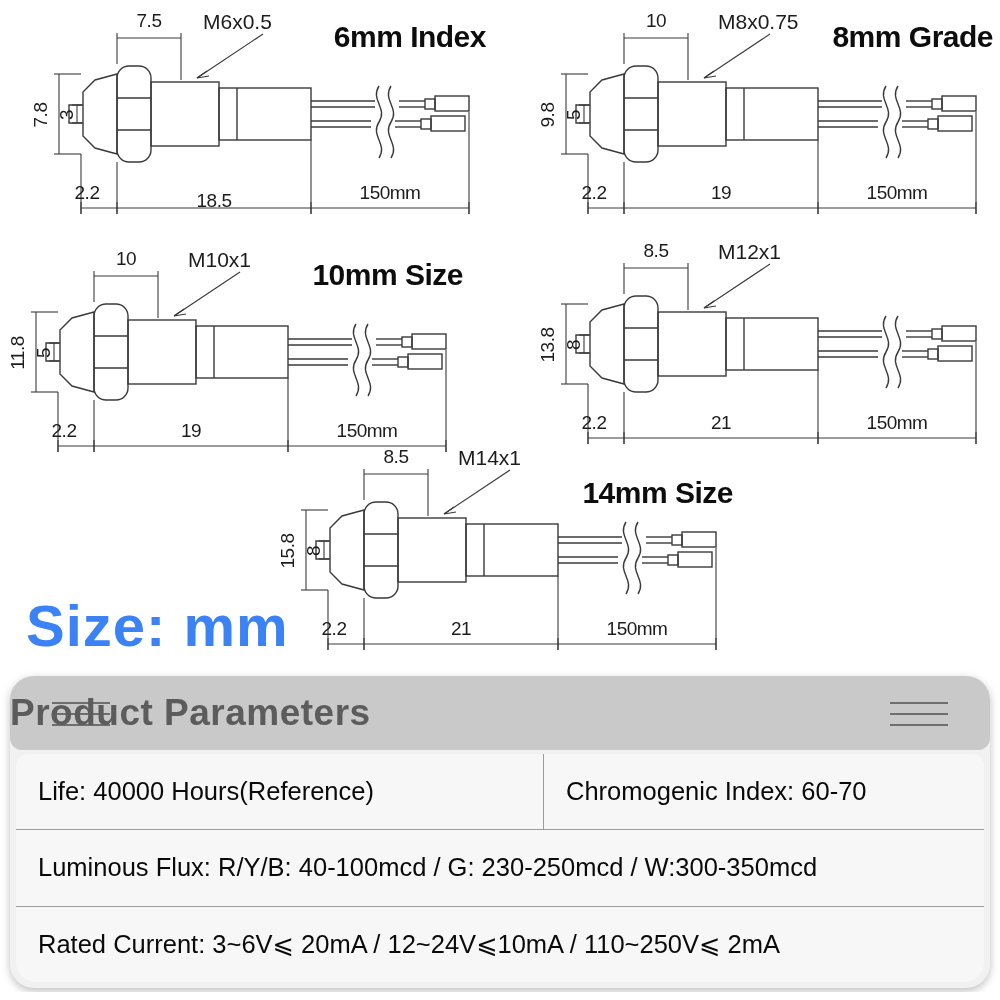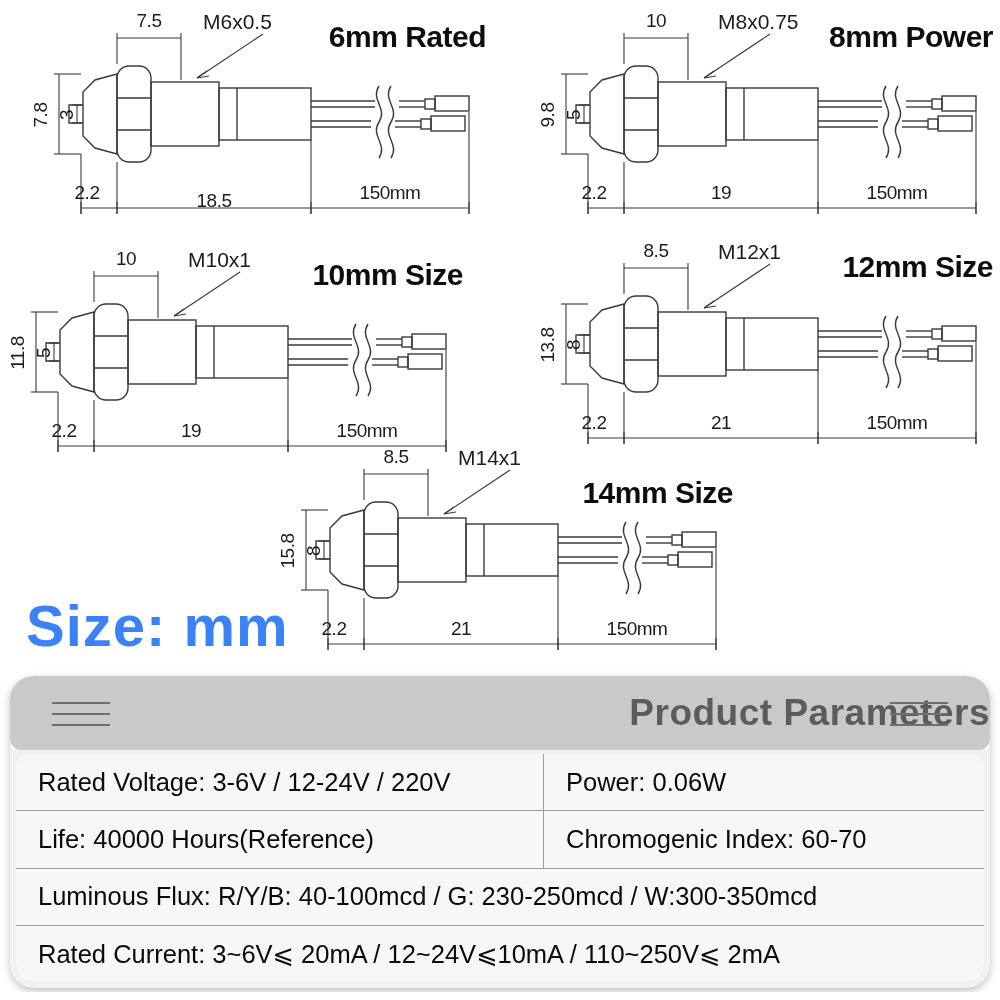--- a/index.html
+++ b/index.html
@@ -28,21 +28,21 @@
   
   .panel{
     position:absolute;left:10px;top:676px;width:980px;height:312px;
     background:#f1f1f1;border-radius:24px;box-shadow:0 3px 8px rgba(0,0,0,0.25);
   }
   .panel-header{
     position:absolute;left:0;top:0;right:0;height:74px;background:#c9c9c9;
     border-radius:24px 24px 12px 12px;
   }
   .panel-title{
-    position:absolute;left:0;right:0;top:16px;text-align:right;
+    position:absolute;left:0;right:0;top:16px;text-align:left;
     font-size:37px;font-weight:bold;color:#5c5c5c;letter-spacing:0.5px;
   }
   .hamburger{position:absolute;top:26px;width:58px;height:26px;}
   .hamburger.left{left:42px;}
   .hamburger.right{right:42px;}
   .hamburger span{display:block;height:0;border-top:2.5px solid #6e6e6e;margin-bottom:9px;}
   .rows{
     position:absolute;left:6px;right:6px;top:78px;bottom:6px;
     display:flex;flex-direction:column;
   }
@@ -130,35 +130,35 @@
 </svg>
 
 <div class="canvas">
 
   <div class="diagram" style="left:25px;top:2px;">
     <svg class="art" viewBox="0 0 465 230">
         <use href="#lamp"></use>
       </svg>
     <span class="dim" style="left:94px;top:8px;width:60px;">7.5</span>
     <span class="thread-label" style="left:178px;top:8px;">M6x0.5</span>
-    <span class="size-title">6mm Rated</span>
+    <span class="size-title">6mm Index</span>
     <span class="dim rot" style="left:-6px;top:102px;width:44px;">7.8</span>
     <span class="dim rot" style="left:20px;top:102px;width:44px;">3</span>
     <span class="dim" style="left:40px;top:180px;width:44px;">2.2</span>
     <span class="dim" style="left:114px;top:188px;width:150px;">18.5</span>
     <span class="dim" style="left:305px;top:180px;width:120px;">150mm</span>
   </div>
 
   <div class="diagram" style="left:532px;top:2px;">
     <svg class="art" viewBox="0 0 465 230">
         <use href="#lamp"></use>
       </svg>
     <span class="dim" style="left:94px;top:8px;width:60px;">10</span>
     <span class="thread-label" style="left:186px;top:8px;">M8x0.75</span>
-    <span class="size-title">8mm Power</span>
+    <span class="size-title">8mm Grade</span>
     <span class="dim rot" style="left:-6px;top:102px;width:44px;">9.8</span>
     <span class="dim rot" style="left:20px;top:102px;width:44px;">5</span>
     <span class="dim" style="left:40px;top:180px;width:44px;">2.2</span>
     <span class="dim" style="left:114px;top:180px;width:150px;">19</span>
     <span class="dim" style="left:305px;top:180px;width:120px;">150mm</span>
   </div>
 
   <div class="diagram" style="left:2px;top:240px;">
     <svg class="art" viewBox="0 0 465 230">
         <use href="#lamp"></use>
@@ -172,21 +172,20 @@
     <span class="dim" style="left:114px;top:180px;width:150px;">19</span>
     <span class="dim" style="left:305px;top:180px;width:120px;">150mm</span>
   </div>
 
   <div class="diagram" style="left:532px;top:232px;">
     <svg class="art" viewBox="0 0 465 230">
         <use href="#lamp"></use>
       </svg>
     <span class="dim" style="left:94px;top:8px;width:60px;">8.5</span>
     <span class="thread-label" style="left:186px;top:8px;">M12x1</span>
-    <span class="size-title">12mm Size</span>
     <span class="dim rot" style="left:-6px;top:102px;width:44px;">13.8</span>
     <span class="dim rot" style="left:20px;top:102px;width:44px;">8</span>
     <span class="dim" style="left:40px;top:180px;width:44px;">2.2</span>
     <span class="dim" style="left:114px;top:180px;width:150px;">21</span>
     <span class="dim" style="left:305px;top:180px;width:120px;">150mm</span>
   </div>
 
   <div class="diagram" style="left:272px;top:438px;">
     <svg class="art" viewBox="0 0 465 230">
         <use href="#lamp"></use>
@@ -211,24 +210,20 @@
           <span></span>
         </div>
       <div class="panel-title">Product Parameters</div>
       <div class="hamburger right">
           <span></span>
           <span></span>
           <span></span>
         </div>
     </div>
     <div class="rows">
-      <div class="p-row">
-        <div class="p-cell c1">Rated Voltage: 3-6V / 12-24V / 220V</div>
-        <div class="p-cell c2">Power: 0.06W</div>
-      </div>
       <div class="p-row">
         <div class="p-cell c1">Life: 40000 Hours(Reference)</div>
         <div class="p-cell c2">Chromogenic Index: 60-70</div>
       </div>
       <div class="p-row">
         <div class="p-cell full">Luminous Flux: R/Y/B: 40-100mcd / G: 230-250mcd / W:300-350mcd</div>
       </div>
       <div class="p-row">
         <div class="p-cell full">Rated Current: 3~6V⩽ 20mA / 12~24V⩽10mA / 110~250V⩽ 2mA</div>
       </div>

